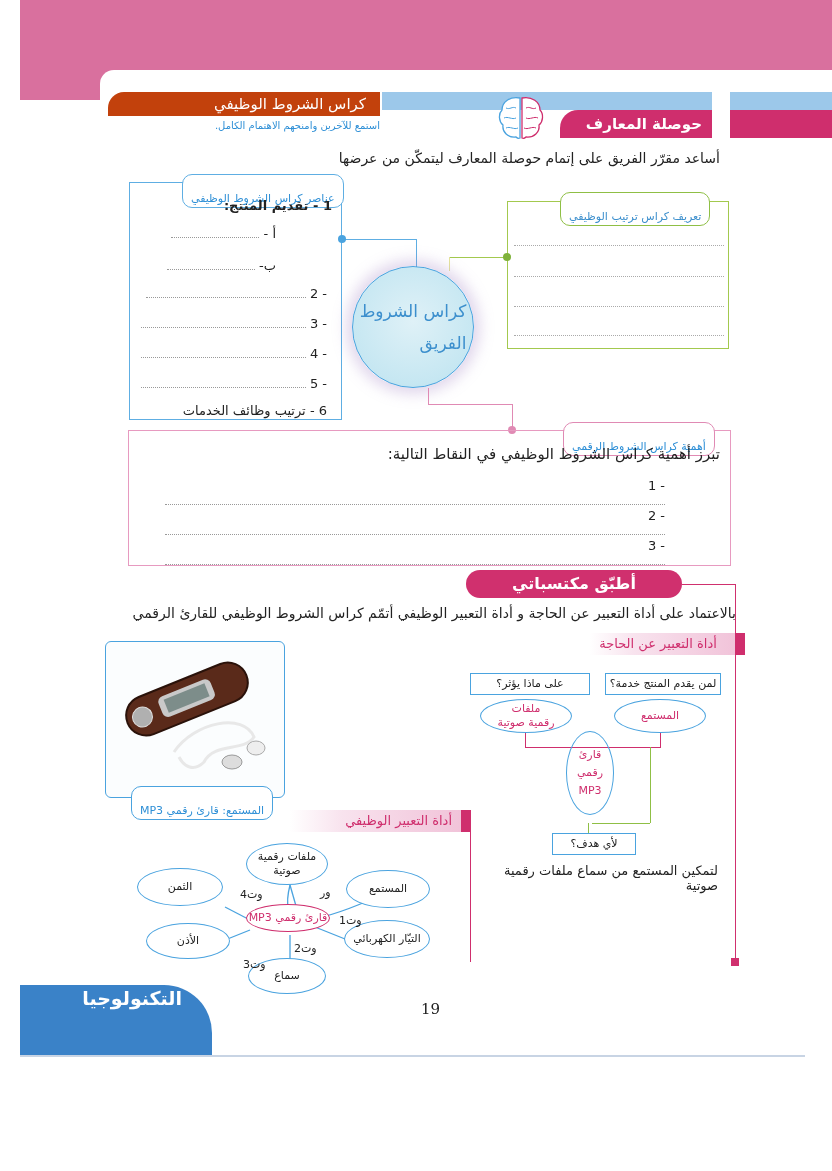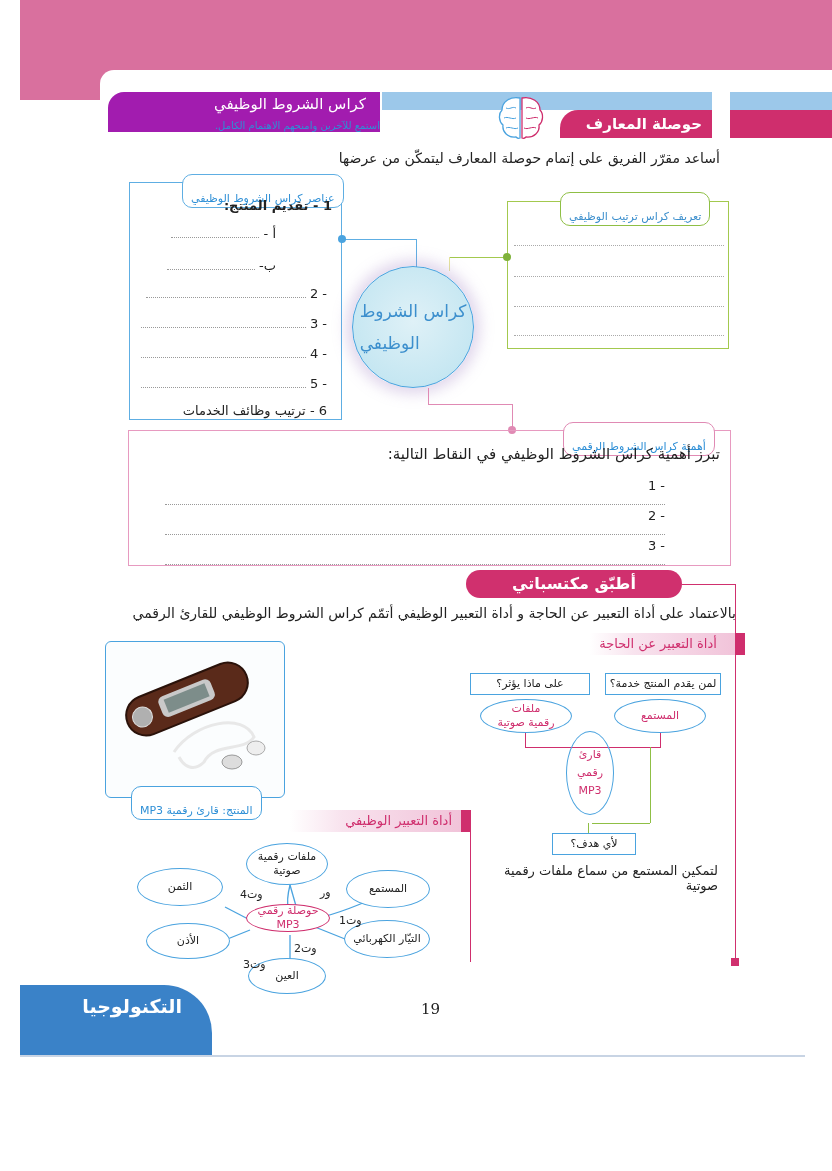--- a/index.html
+++ b/index.html
@@ -6,21 +6,21 @@
   html, body { width: 832px; height: 1171px; background: #ffffff; overflow: hidden; }
   body { position: relative; font-family: "DejaVu Sans", sans-serif; color: #222; }
 
   .abs { position: absolute; }
 
   
   #top-banner { left: 20px; top: 0; width: 812px; height: 100px; background: #d9709e; }
   #page-sheet { left: 100px; top: 70px; width: 732px; height: 60px; background: #fff; border-top-left-radius: 14px; }
 
   
-  #title-tab { left: 108px; top: 92px; width: 272px; height: 40px; background: #a21caf; border-top-left-radius: 16px; color: #fff; font-size: 15px; text-align: right; padding-right: 14px; line-height: 24px; }
+  #title-tab { left: 108px; top: 92px; width: 272px; height: 24px; background: #c2410c; border-top-left-radius: 16px; color: #fff; font-size: 15px; text-align: right; padding-right: 14px; line-height: 24px; }
   #light-strip { left: 382px; top: 92px; width: 330px; height: 18px; background: #9cc8ea; }
   #light-strip-right { left: 730px; top: 92px; width: 102px; height: 18px; background: #9cc8ea; }
   #section-tab { left: 560px; top: 110px; width: 152px; height: 28px; background: #cf2e6d; border-top-left-radius: 18px; color: #fff; font-size: 15px; font-weight: bold; line-height: 28px; text-align: right; padding-right: 10px; }
   #section-tab-right { left: 730px; top: 110px; width: 102px; height: 28px; background: #cf2e6d; }
   #subtitle { left: 110px; top: 120px; width: 270px; text-align: right; font-size: 10px; color: #2e8fd6; }
   #brain-icon { left: 496px; top: 94px; width: 50px; height: 48px; }
 
   #instruction { left: 250px; top: 150px; width: 470px; font-size: 14px; text-align: right; color: #222; }
 
   
@@ -29,21 +29,21 @@
   #elements-label { left: 182px; top: 174px; border-color: #5eaee3; color: #2e8fd6; }
   .el-row { position: absolute; font-size: 13px; color: #222; direction: rtl; white-space: nowrap; }
   .dots { display: inline-block; border-bottom: 1.5px dotted #999; height: 10px; vertical-align: baseline; }
 
   
   #def-box { left: 507px; top: 201px; width: 222px; height: 148px; border: 1.3px solid #a3c94e; border-top-color: #a3c94e; }
   #def-label { left: 560px; top: 192px; border-color: #8fbf45; color: #3c8fcd; }
   .def-line { position: absolute; left: 514px; width: 210px; border-bottom: 1.5px dotted #aaa; }
 
   
-  #center-circle { left: 352px; top: 266px; width: 122px; height: 122px; border-radius: 50%; background: radial-gradient(circle at 50% 45%, #dff1f7 0%, #c6e7f2 70%, #b4dbea 100%); border: 1.5px solid #4aa3df; box-shadow: 0 0 14px 6px rgba(170,140,200,0.35); color: #3c8fcd; font-size: 17px; text-align: left; display: flex; align-items: center; justify-content: center; line-height: 32px; }
+  #center-circle { left: 352px; top: 266px; width: 122px; height: 122px; border-radius: 50%; background: radial-gradient(circle at 50% 45%, #dff1f7 0%, #c6e7f2 70%, #b4dbea 100%); border: 1.5px solid #4aa3df; box-shadow: 0 0 14px 6px rgba(170,140,200,0.35); color: #3c8fcd; font-size: 17px; text-align: right; display: flex; align-items: center; justify-content: center; line-height: 32px; }
 
   
   .line { position: absolute; }
 
   
   #imp-box { left: 128px; top: 430px; width: 603px; height: 136px; border: 1.3px solid #e79ac0; }
   #imp-label { left: 563px; top: 422px; border-color: #e08ab4; color: #2e8fd6; }
   #imp-intro { left: 140px; top: 445px; width: 580px; font-size: 15px; text-align: right; }
   .imp-row { position: absolute; left: 145px; width: 520px; font-size: 13px; text-align: right; direction: rtl; }
   .imp-row .dots { width: 500px; }
@@ -65,21 +65,21 @@
   .qbox { position: absolute; border: 1.3px solid #4aa3df; background: #fff; font-size: 11px; text-align: center; height: 22px; line-height: 20px; }
   .oval { position: absolute; border: 1.5px solid #4aa3df; border-radius: 50%; background: #fff; font-size: 11px; text-align: center; display: flex; align-items: center; justify-content: center; line-height: 14px; }
   .oval.pink-text { color: #cf2e6d; }
   #need-answer { left: 470px; top: 863px; width: 248px; font-size: 13px; text-align: right; }
 
   
   #product-box { left: 105px; top: 641px; width: 180px; height: 157px; border: 1.5px solid #4aa3df; border-radius: 6px; background: #fbfdfe; }
   #product-label { left: 131px; top: 786px; border-color: #4aa3df; color: #2e8fd6; font-size: 11px; }
 
   
-  #footer-tab { left: 20px; top: 985px; width: 192px; height: 72px; background: #3a82c8; border-top-right-radius: 48px; color: #fff; font-size: 19px; font-weight: bold; padding-top: 10px; padding-right: 30px; text-align: right; }
+  #footer-tab { left: 20px; top: 985px; width: 192px; height: 72px; background: #3a82c8; border-top-right-radius: 48px; color: #fff; font-size: 19px; font-weight: bold; padding-top: 2px; padding-right: 30px; text-align: right; }
   #footer-rule { left: 20px; top: 1055px; width: 785px; height: 2px; background: #c8d4e4; }
   #page-number { left: 400px; top: 1000px; width: 40px; font-family: "DejaVu Serif", serif; font-size: 15px; }
 </style>
 </head>
 <body>
 
 <div class="abs" id="top-banner"></div>
 <div class="abs" id="page-sheet"></div>
 
 <div class="abs" id="title-tab">كراس الشروط الوظيفي</div>
@@ -145,21 +145,21 @@
 <div class="def-line" style="top:276px;"></div>
 <div class="def-line" style="top:306px;"></div>
 <div class="def-line" style="top:335px;"></div>
 <div class="line" style="left:449px; top:257px; width:58px; border-top:1.3px solid #a3c94e;"></div>
 <div class="line" style="left:449px; top:257px; height:14px; border-left:1.3px solid #e5e39a;"></div>
 <div class="line" style="left:503px; top:253px; width:8px; height:8px; border-radius:50%; background:#7fb23a;"></div>
 
 <div class="abs" id="center-circle">
   <div>
     <div>كراس الشروط</div>
-    <div>الوظيفي</div>
+    <div>الفريق</div>
   </div>
 </div>
 
 <div class="line" style="left:428px; top:388px; height:16px; border-left:1.3px solid #e08ab4;"></div>
 <div class="line" style="left:428px; top:404px; width:84px; border-top:1.3px solid #e08ab4;"></div>
 <div class="line" style="left:512px; top:404px; height:26px; border-left:1.3px solid #e08ab4;"></div>
 <div class="line" style="left:508px; top:426px; width:8px; height:8px; border-radius:50%; background:#e08ab4;"></div>
 
 <div class="abs" id="imp-box"></div>
 <div class="pill-label" id="imp-label">أهمية كراس الشروط الرقمي</div>
@@ -212,44 +212,44 @@
       <rect x="18" y="38" width="128" height="40" rx="20" fill="#5a2a1a" stroke="#2a120a" stroke-width="2"></rect>
       <rect x="54" y="46" width="56" height="22" rx="6" fill="#c9c9c9"></rect>
       <rect x="60" y="50" width="44" height="14" fill="#7d8d8a"></rect>
       <circle cx="34" cy="58" r="10" fill="#b0b0b0" stroke="#ddd"></circle>
     </g>
     <path d="M70 110 C90 80 140 70 150 95 C140 110 110 100 100 120 C90 130 80 125 75 115" fill="none" stroke="#e8e8e8" stroke-width="3"></path>
     <ellipse cx="128" cy="120" rx="10" ry="7" fill="#ddd" stroke="#999"></ellipse>
     <ellipse cx="152" cy="106" rx="9" ry="7" fill="#eee" stroke="#aaa"></ellipse>
   </svg>
 </div>
-<div class="pill-label" id="product-label">المنتج: قارئ رقمية MP3</div>
+<div class="pill-label" id="product-label">المستمع: قارئ رقمي MP3</div>
 
 <div class="tool-header" id="func-header">
   <span>أداة التعبير الوظيفي</span>
   <span class="sq"></span>
 </div>
 <div class="abs" id="func-line"></div>
 
 <svg class="abs" style="left:130px; top:835px;" width="320" height="160">
   <line x1="160" y1="50" x2="170" y2="85" stroke="#4aa3df" stroke-width="1.3"></line>
   <path d="M160 50 C150 90 170 95 240 65" fill="none" stroke="#4aa3df" stroke-width="1.3"></path>
   <line x1="185" y1="92" x2="225" y2="108" stroke="#4aa3df" stroke-width="1.3"></line>
   <line x1="160" y1="100" x2="160" y2="130" stroke="#4aa3df" stroke-width="1.3"></line>
   <line x1="120" y1="95" x2="95" y2="105" stroke="#4aa3df" stroke-width="1.3"></line>
   <line x1="120" y1="85" x2="95" y2="72" stroke="#4aa3df" stroke-width="1.3"></line>
 </svg>
 
 <div class="oval" style="left:246px; top:843px; width:82px; height:42px;">ملفات رقمية صوتية</div>
 <div class="oval" style="left:346px; top:870px; width:84px; height:38px;">المستمع</div>
 <div class="oval" style="left:344px; top:920px; width:86px; height:38px;">التيّار الكهربائي</div>
-<div class="oval" style="left:248px; top:958px; width:78px; height:36px;">العين</div>
+<div class="oval" style="left:248px; top:958px; width:78px; height:36px;">سماع</div>
 <div class="oval" style="left:146px; top:923px; width:84px; height:36px;">الأذن</div>
 <div class="oval" style="left:137px; top:868px; width:86px; height:38px;">الثمن</div>
-<div class="oval pink-text" style="left:246px; top:904px; width:84px; height:28px; border-color:#cf2e6d;">حوصلة رقمي MP3</div>
+<div class="oval pink-text" style="left:246px; top:904px; width:84px; height:28px; border-color:#cf2e6d;">قارئ رقمي MP3</div>
 
 <div class="abs" style="left:320px; top:886px; font-size:11px;">ور</div>
 <div class="abs" style="left:339px; top:914px; font-size:11px;">وت1</div>
 <div class="abs" style="left:294px; top:942px; font-size:11px;">وت2</div>
 <div class="abs" style="left:243px; top:934px; font-size:11px;margin-top:24px;">وت3</div>
 <div class="abs" style="left:240px; top:888px; font-size:11px;">وت4</div>
 
 <div class="abs" id="footer-tab">التكنولوجيا</div>
 <div class="abs" id="footer-rule"></div>
 <div class="abs" id="page-number">19</div>

